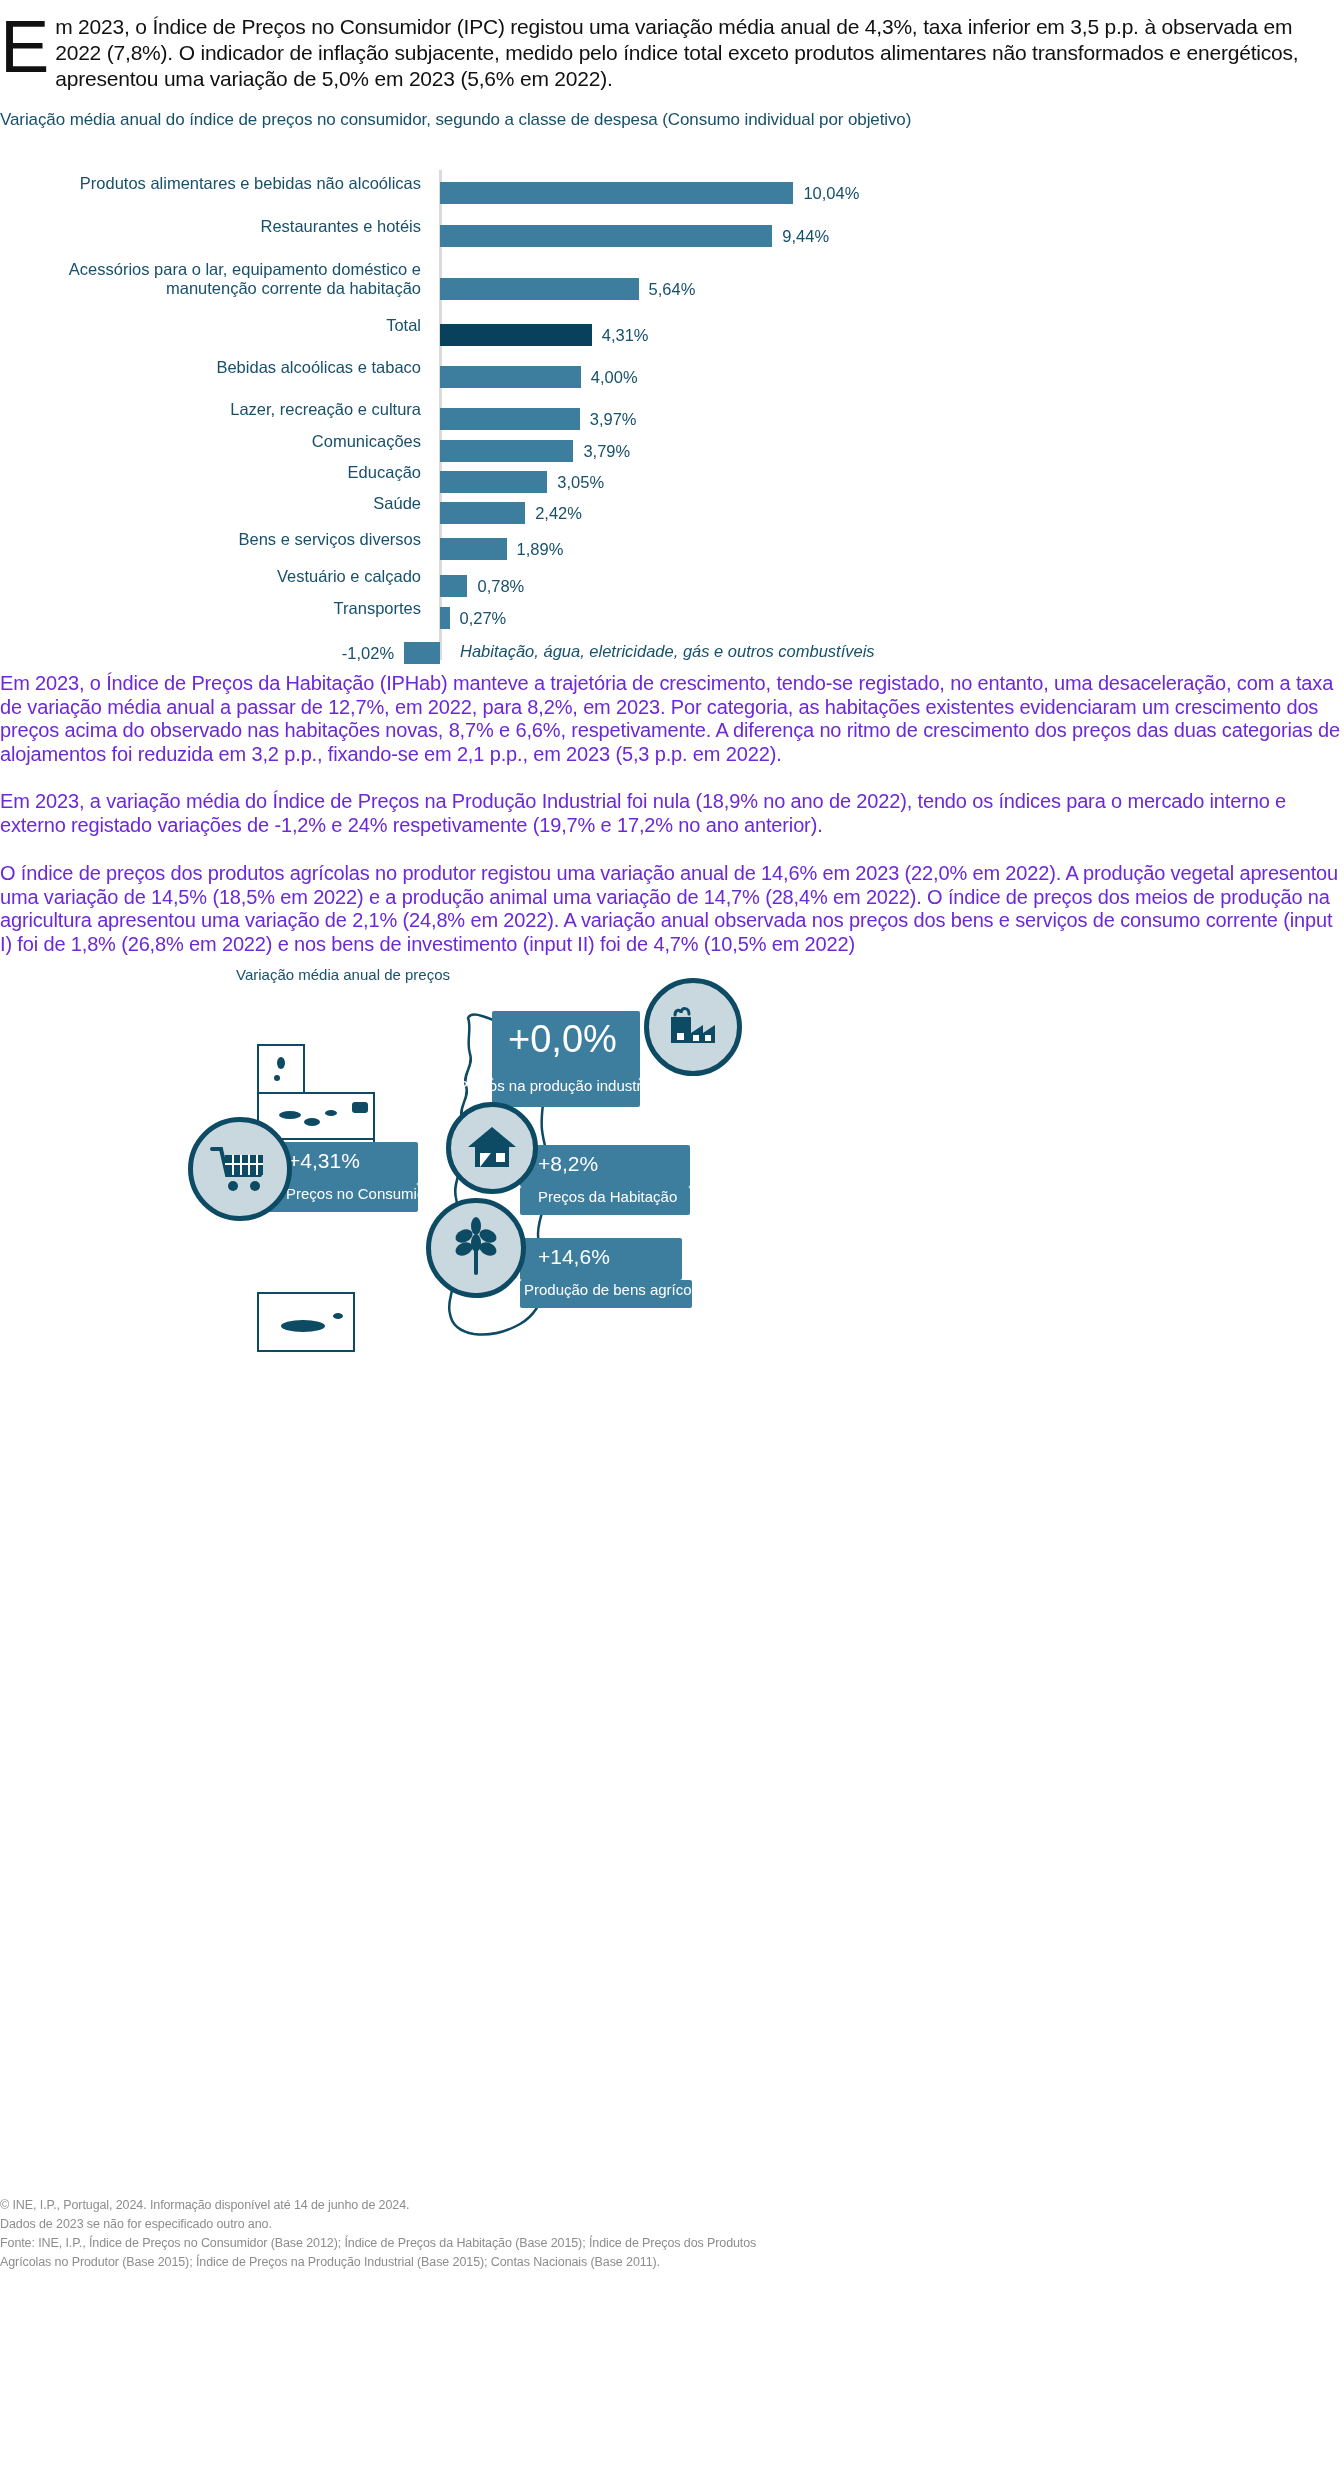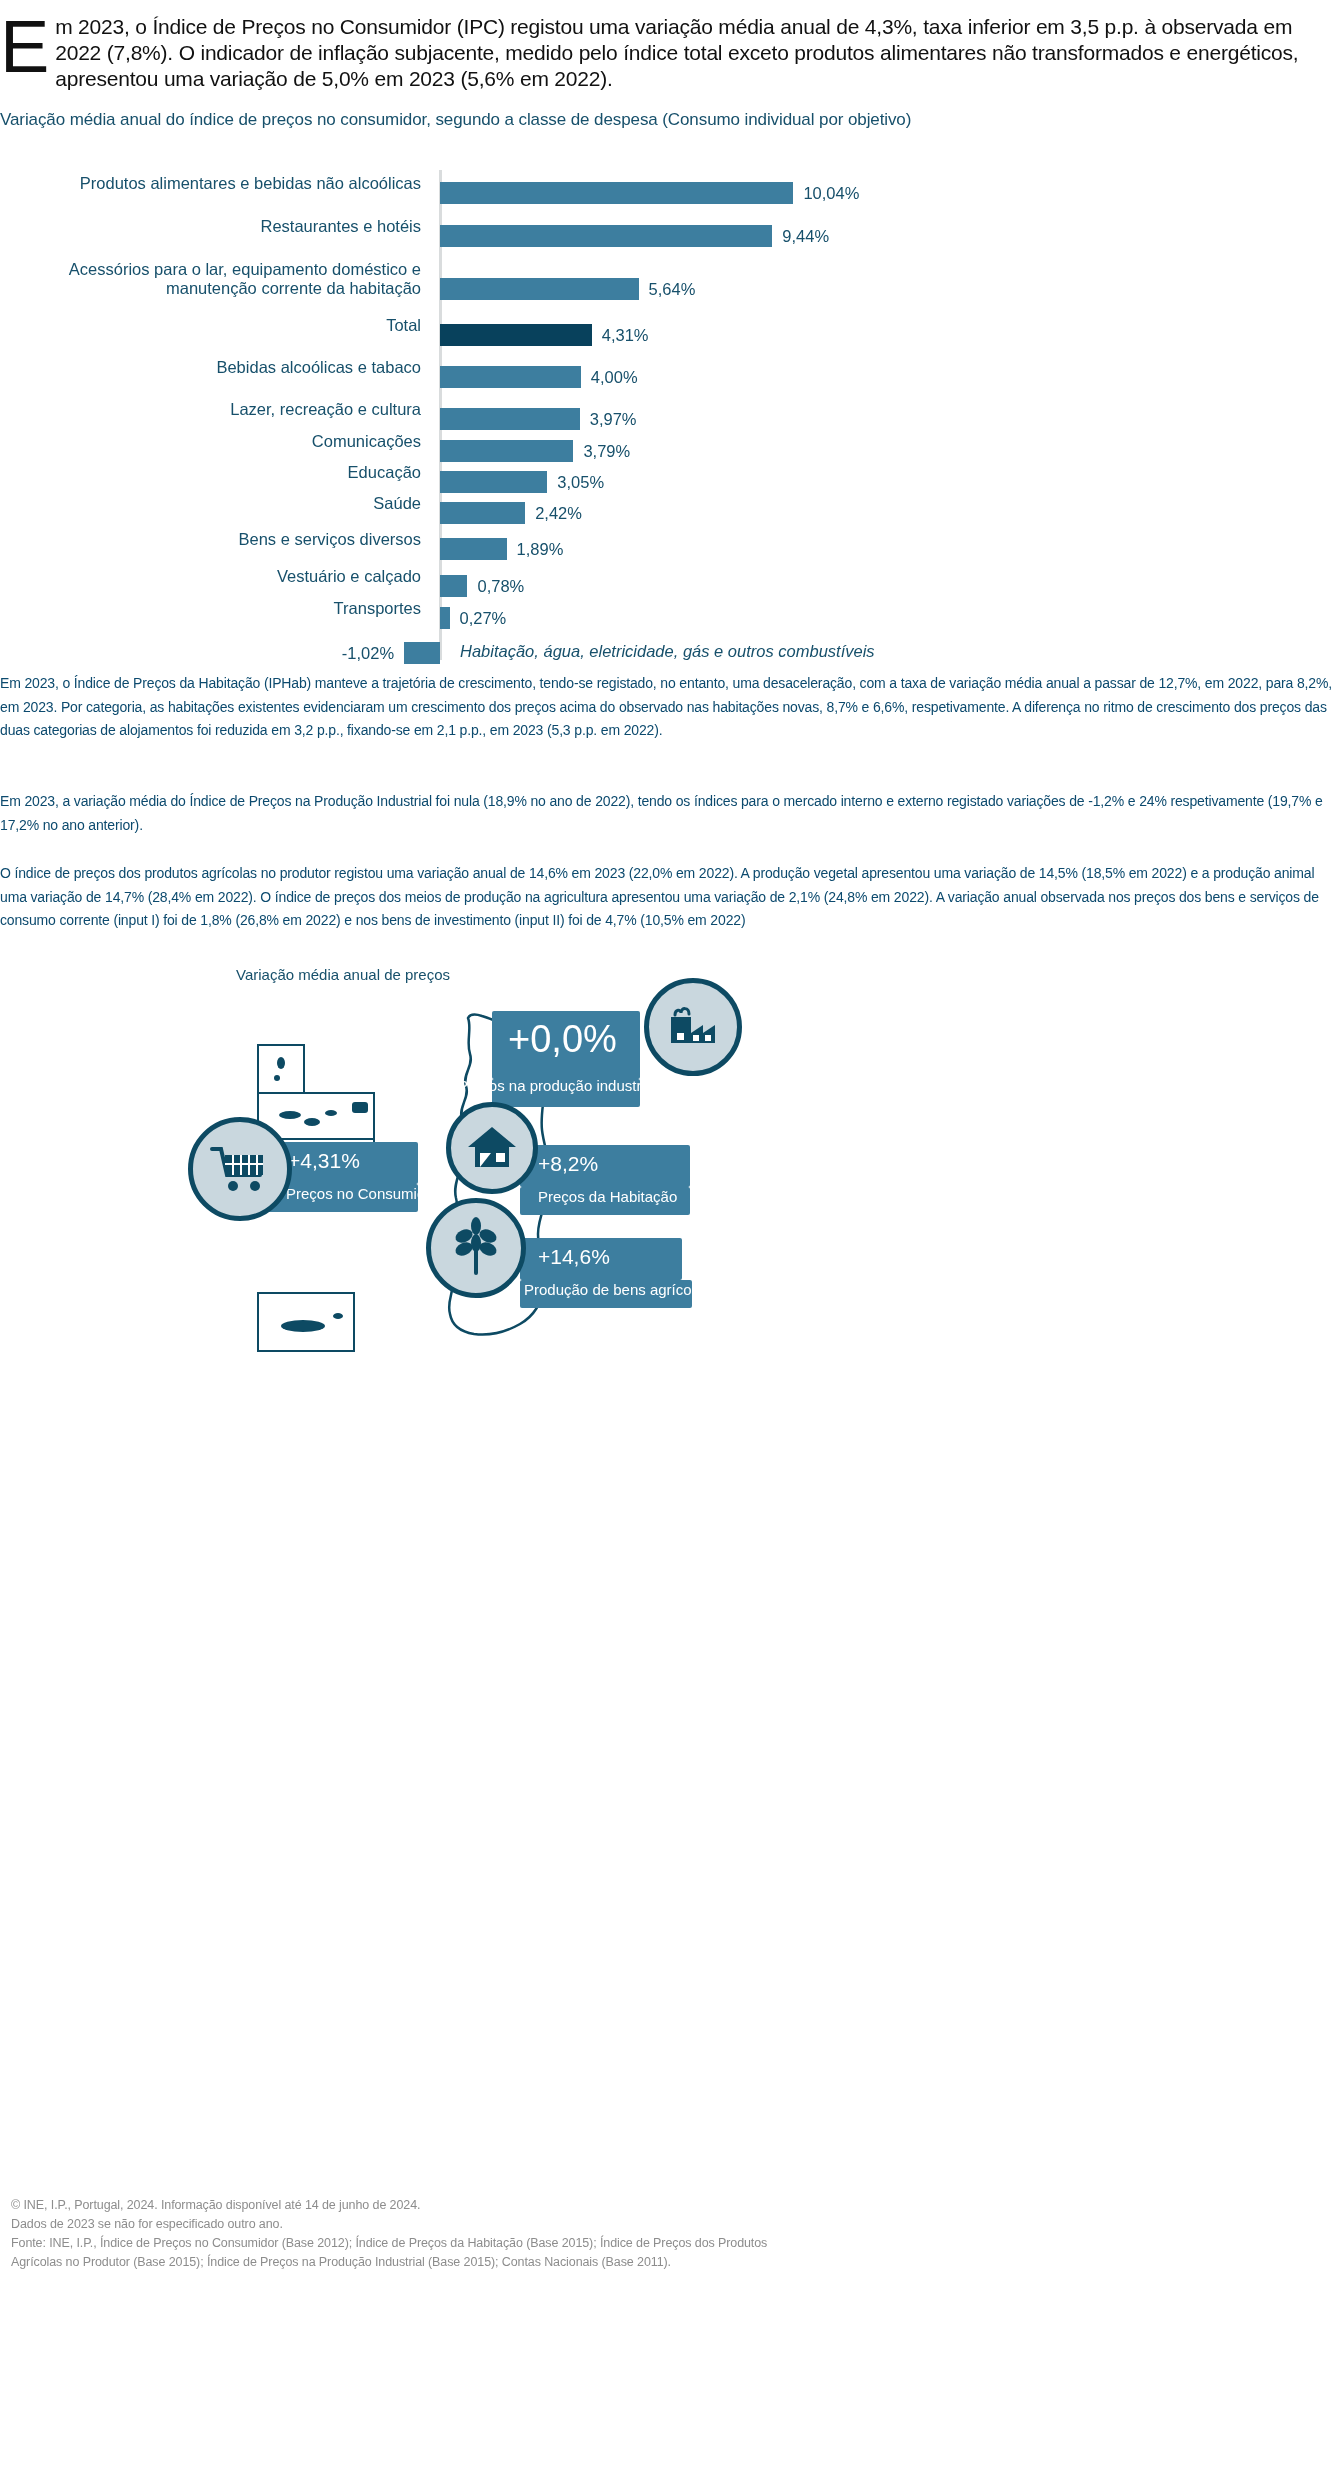--- a/index.html
+++ b/index.html
@@ -109,23 +109,23 @@
     color: #17506b;
     text-align: right;
     white-space: nowrap;
   }
 
   
   .body-text {
     position: absolute;
     left: 0px;
     width: 1344px;
-    font-size: 14px;
+    font-size: 20px;
     line-height: 23.5px;
-    color: #0c4a6e;
+    color: #6d28d9;
     letter-spacing: -0.15px;
   }
   .body-text p { margin: 0 0 17px 0; }
 
   
   .info {
     position: absolute;
     left: 0px; top: 950px;
     width: 1153px; height: 460px;
   }
@@ -157,21 +157,21 @@
   
   .notes {
     position: absolute;
     left: 0px; top: 2196px;
     width: 1344px;
     font-size: 12.5px;
     line-height: 19px;
     color: #8d8d8d;
     letter-spacing: -0.1px;
   }
-  .notes div { white-space: nowrap; padding-left: 11px; }
+  .notes div { white-space: nowrap; }
 </style>
 </head>
 <body>
 
 <div class="intro">
   <p>
     <span class="dropcap">E</span><span>m 2023, o Índice de Preços no Consumidor (IPC) registou uma variação média anual de 4,3%, taxa inferior em 3,5 p.p. à observada em 2022 (7,8%). O indicador de inflação subjacente, medido pelo índice total exceto produtos alimentares não transformados e energéticos, apresentou uma variação de 5,0% em 2023 (5,6% em 2022).</span>
   </p>
 </div>
 

